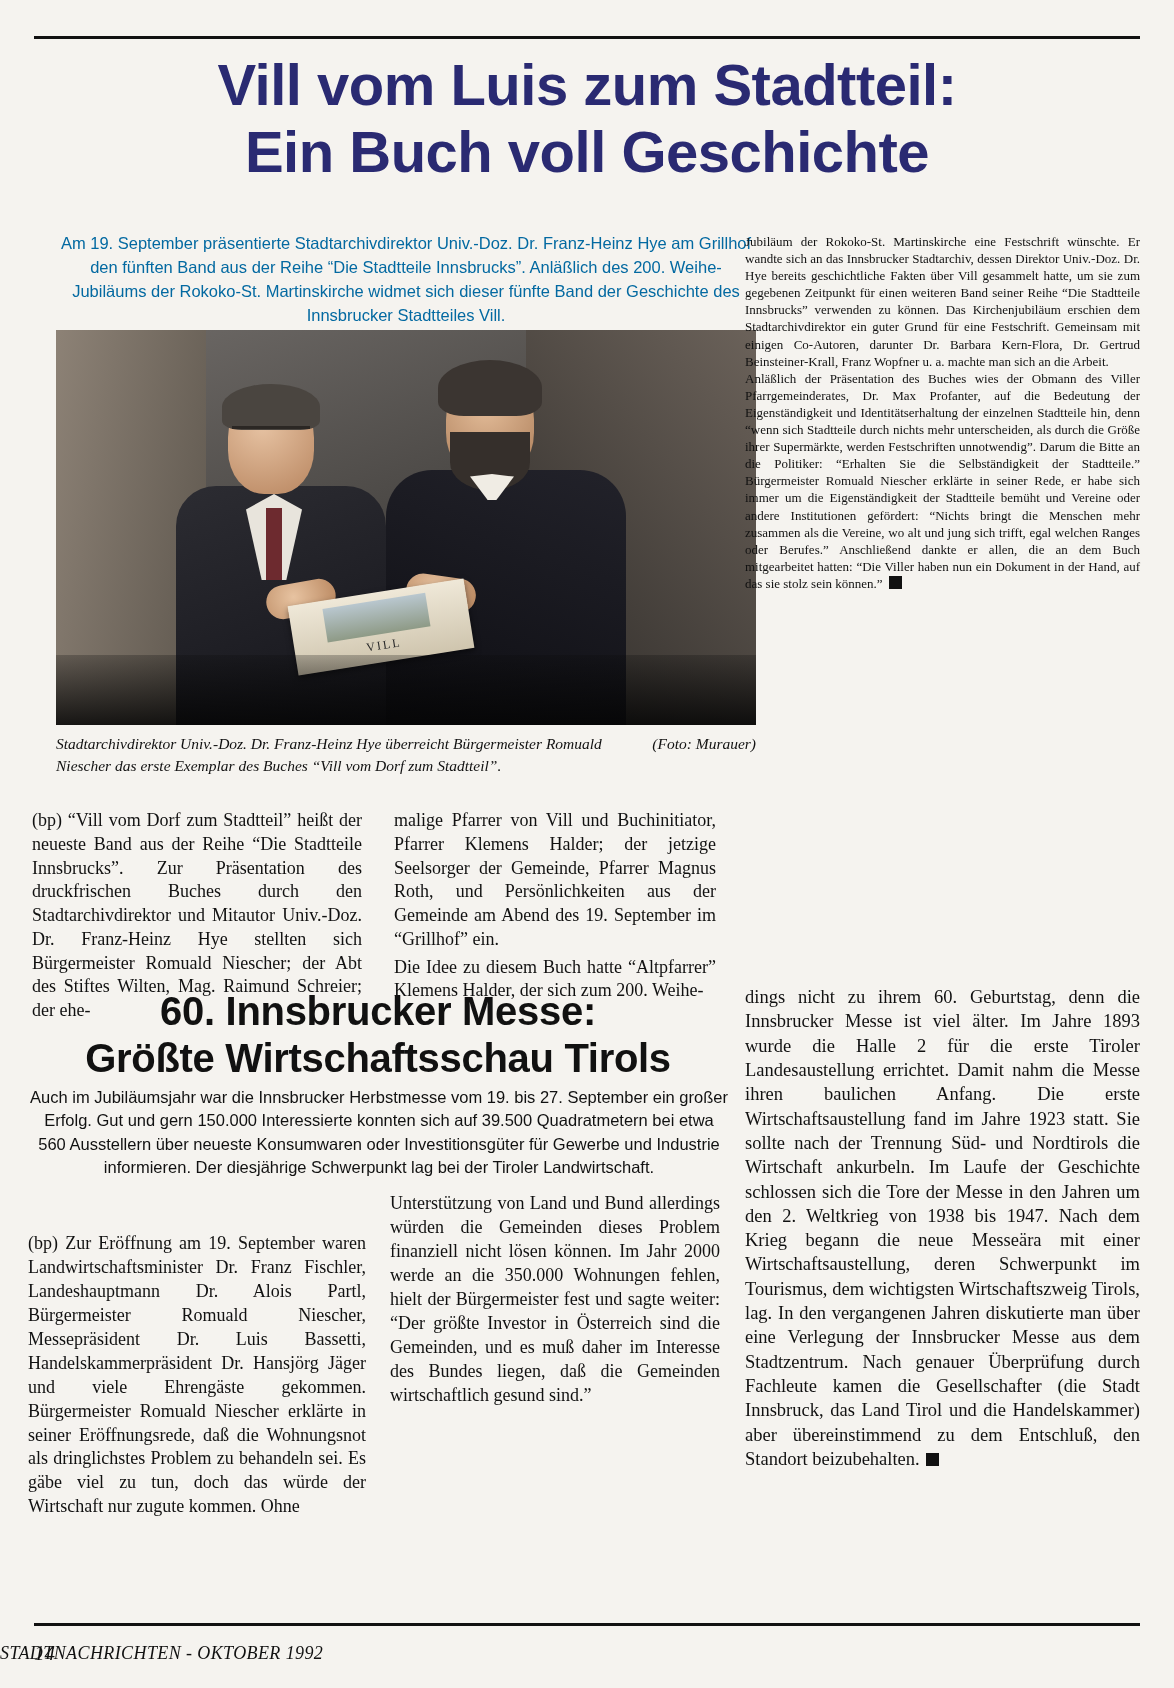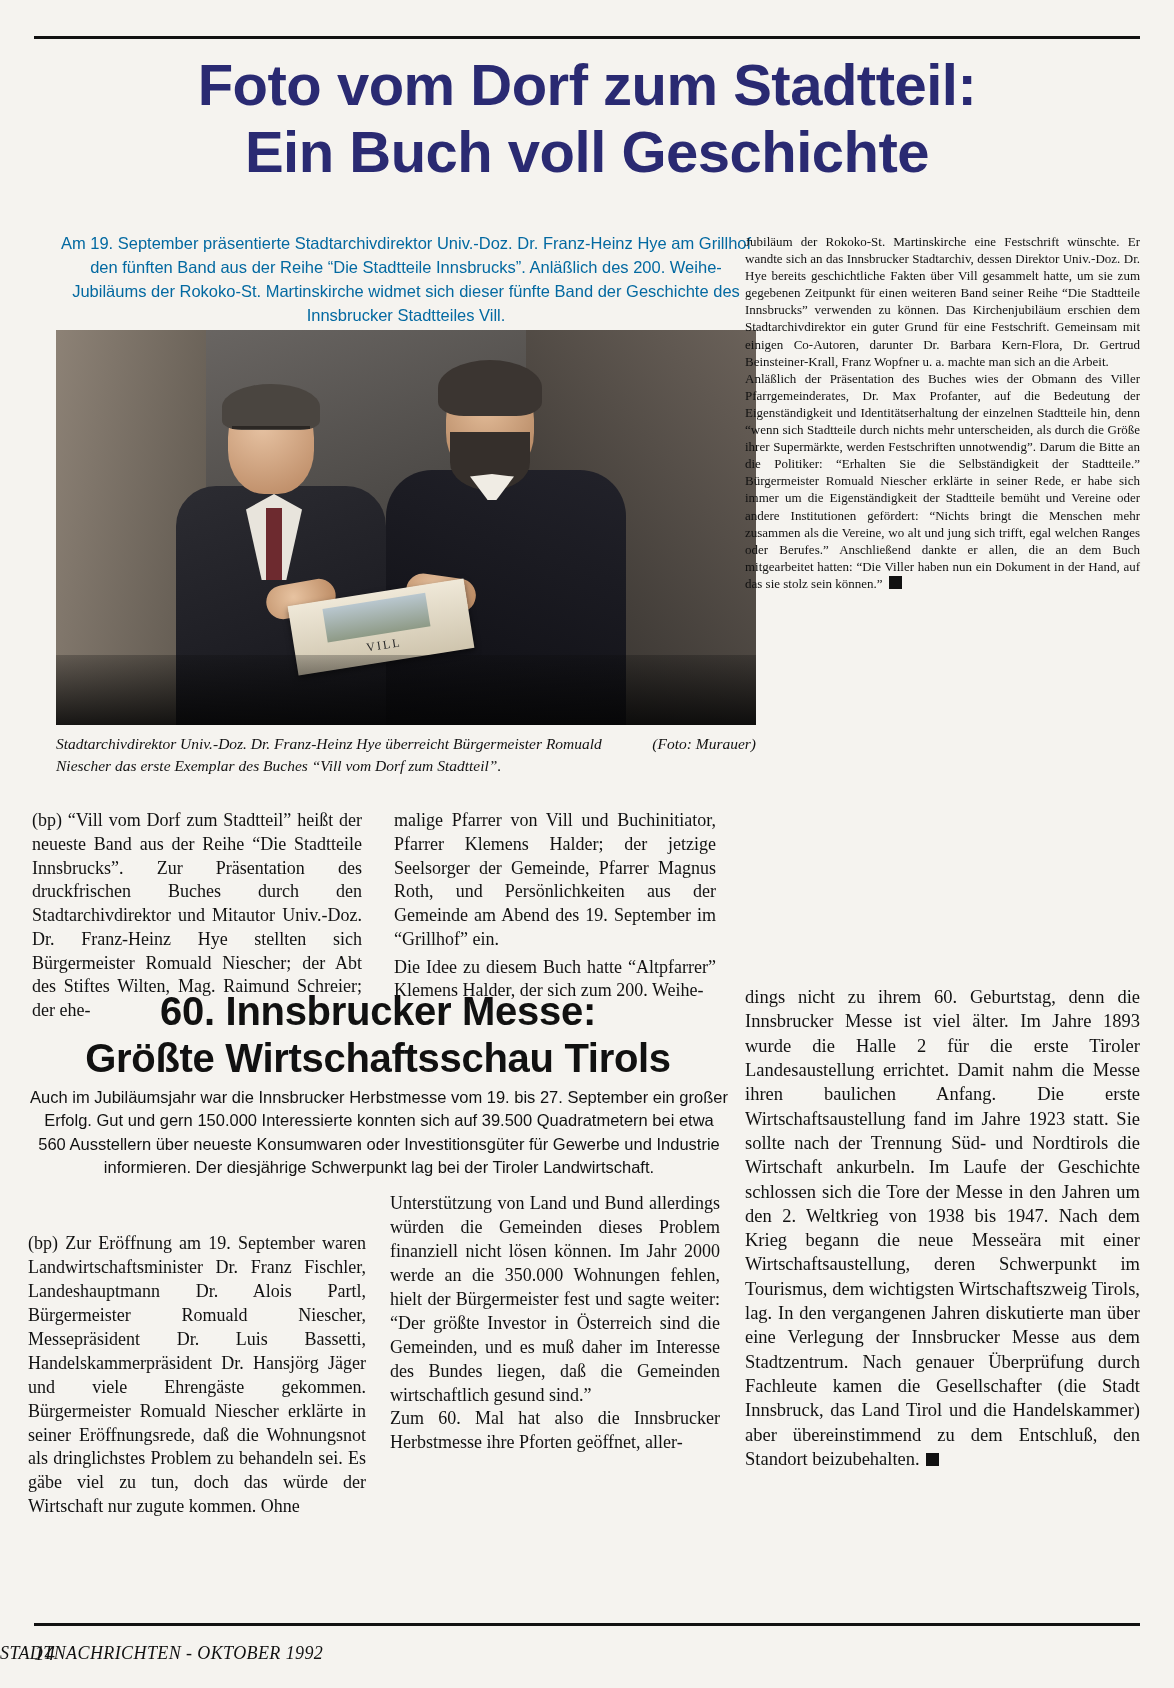--- a/index.html
+++ b/index.html
@@ -315,21 +315,21 @@
   }
 </style>
 </head>
 <body>
 
 <div class="page">
 
   <div class="rule-top"></div>
 
   <div class="headline1">
-    <span class="l1">Foto vom Dorf zum Stadtteil:</span>
+    <span class="l1">Vill vom Luis zum Stadtteil:</span>
     <span class="l2">Ein Buch voll Geschichte</span>
   </div>
 
   <div class="lead1">Am 19. September präsentierte Stadtarchivdirektor Univ.-Doz. Dr. Franz-Heinz Hye am Grillhof den fünften Band aus der Reihe “Die Stadtteile Innsbrucks”. Anläßlich des 200. Weihe-Jubiläums der Rokoko-St. Martinskirche widmet sich dieser fünfte Band der Geschichte des Innsbrucker Stadtteiles Vill.</div>
 
   <div class="photo">
     <div class="wallL"></div>
     <div class="wallR"></div>
     <div class="man1">
       <div class="body"></div>
@@ -381,21 +381,20 @@
     <span>Größte Wirtschaftsschau Tirols</span>
   </div>
 
   <div class="lead2">Auch im Jubiläumsjahr war die Innsbrucker Herbstmesse vom 19. bis 27. September ein großer Erfolg. Gut und gern 150.000 Interessierte konnten sich auf 39.500 Quadratmetern bei etwa 560 Ausstellern über neueste Konsumwaren oder Investitionsgüter für Gewerbe und Industrie informieren. Der diesjährige Schwerpunkt lag bei der Tiroler Landwirtschaft.</div>
 
   <div class="col-c">
     <p>(bp) Zur Eröffnung am 19. September waren Landwirtschaftsminister Dr. Franz Fischler, Landeshauptmann Dr. Alois Partl, Bürgermeister Romuald Niescher, Messepräsident Dr. Luis Bassetti, Handelskammerpräsident Dr. Hansjörg Jäger und viele Ehrengäste gekommen. Bürgermeister Romuald Niescher erklärte in seiner Eröffnungsrede, daß die Wohnungsnot als dringlichstes Problem zu behandeln sei. Es gäbe viel zu tun, doch das würde der Wirtschaft nur zugute kommen. Ohne</p>
   </div>
   <div class="col-d">
     <p>Unterstützung von Land und Bund allerdings würden die Gemeinden dieses Problem finanziell nicht lösen können. Im Jahr 2000 werde an die 350.000 Wohnungen fehlen, hielt der Bürgermeister fest und sagte weiter: “Der größte Investor in Österreich sind die Gemeinden, und es muß daher im Interesse des Bundes liegen, daß die Gemeinden wirtschaftlich gesund sind.”</p>
-    <p>Zum 60. Mal hat also die Innsbrucker Herbstmesse ihre Pforten geöffnet, aller-</p>
   </div>
   <div class="col-right2">
     <p><span>dings nicht zu ihrem 60. Geburtstag, denn die Innsbrucker Messe ist viel älter. Im Jahre 1893 wurde die Halle 2 für die erste Tiroler Landesaustellung errichtet. Damit nahm die Messe ihren baulichen Anfang. Die erste Wirtschaftsaustellung fand im Jahre 1923 statt. Sie sollte nach der Trennung Süd- und Nordtirols die Wirtschaft ankurbeln. Im Laufe der Geschichte schlossen sich die Tore der Messe in den Jahren um den 2. Weltkrieg von 1938 bis 1947. Nach dem Krieg begann die neue Messeära mit einer Wirtschaftsaustellung, deren Schwerpunkt im Tourismus, dem wichtigsten Wirtschaftszweig Tirols, lag. In den vergangenen Jahren diskutierte man über eine Verlegung der Innsbrucker Messe aus dem Stadtzentrum. Nach genauer Überprüfung durch Fachleute kamen die Gesellschafter (die Stadt Innsbruck, das Land Tirol und die Handelskammer) aber übereinstimmend zu dem Entschluß, den Standort beizubehalten.</span><span class="endmark"></span></p>
   </div>
 
   <div class="rule-bottom"></div>
   <div class="folio">14</div>
   <div class="footer-center">STADTNACHRICHTEN - OKTOBER 1992</div>
 
 </div>

